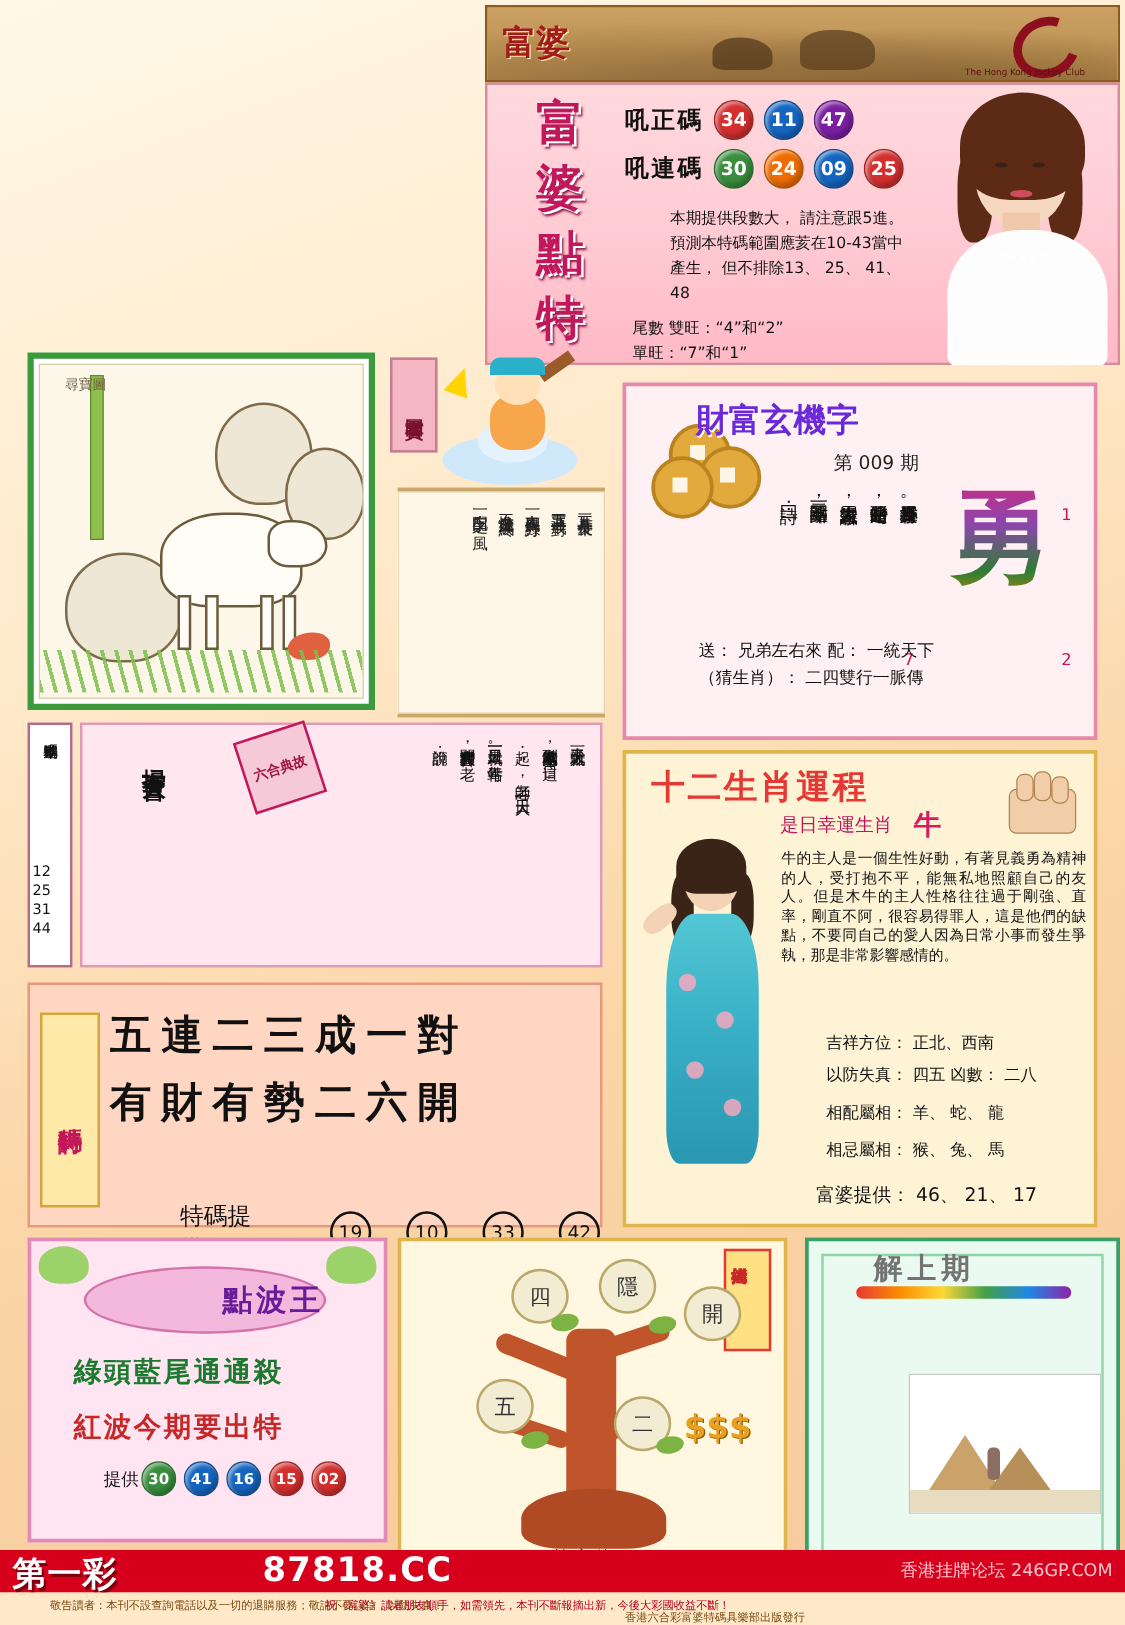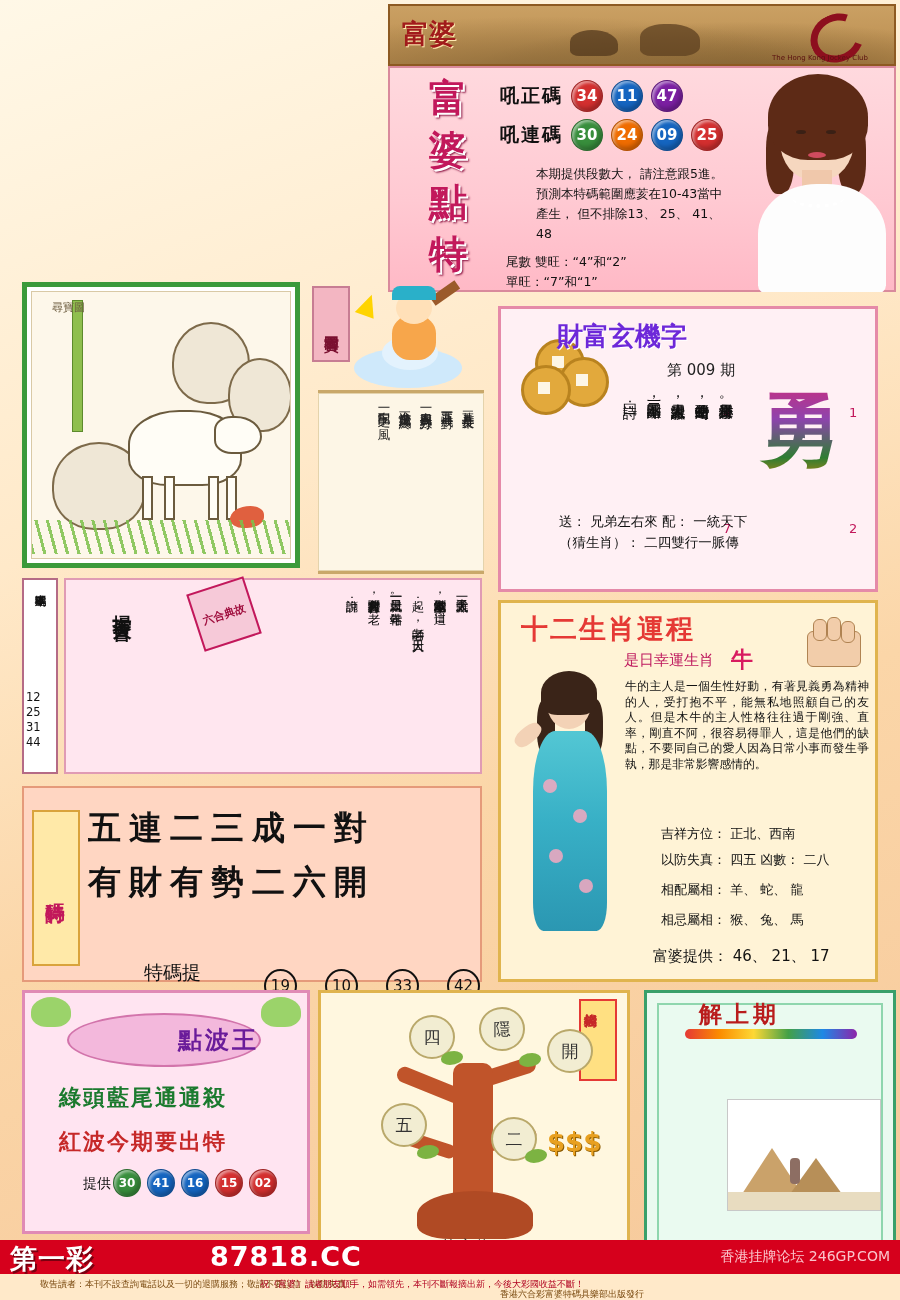--- a/index.html
+++ b/index.html
@@ -176,21 +176,21 @@
   #tree .fruit{position:absolute;width:42px;height:40px;border-radius:50%;background:#f2edd2;border:2px solid #b9a86a;
       display:flex;align-items:center;justify-content:center;font-size:17px;color:#333;}
   #tree .leaf{position:absolute;width:22px;height:14px;background:#7cb342;border-radius:60% 40% 60% 40%;}
   #tree .banner{position:absolute;right:10px;top:6px;width:34px;height:78px;background:#ffe082;border:2px solid #e53935;}
   #tree .banner span{display:block;text-align:center;font-size:13px;color:#c62828;font-weight:bold;line-height:18px;margin-top:3px;}
   #tree .coinlbl{position:absolute;left:226px;top:136px;font-size:26px;color:#e8a020;font-weight:bold;line-height:26px;text-shadow:1px 1px 0 #8a5a00;}
   #tree .cap{position:absolute;left:104px;bottom:2px;font-size:14px;color:#333;letter-spacing:3px;}
 
   
   #jsq{left:644px;top:990px;width:252px;height:272px;background:#eafaf0;border:3px solid #39a06a;box-sizing:border-box;}
-  #jsq .hd{position:absolute;left:52px;top:6px;font-size:23px;color:#b91c1c;font-weight:bold;letter-spacing:4px;}
+  #jsq .hd{position:absolute;left:52px;top:6px;font-size:23px;color:#737373;font-weight:bold;letter-spacing:4px;}
   #jsq .rainbow{position:absolute;left:38px;top:36px;width:172px;height:10px;
      background:linear-gradient(90deg,#e53935,#fb8c00,#fdd835,#43a047,#1e88e5,#8e24aa);border-radius:6px;}
   #jsq .pic{position:absolute;left:80px;top:106px;width:152px;height:110px;background:#fff;border:1px solid #c8c8c8;overflow:hidden;}
   #jsq .pic .hill{position:absolute;left:14px;bottom:16px;width:0;height:0;border-left:30px solid transparent;
      border-right:30px solid transparent;border-bottom:46px solid #caa26a;}
   #jsq .pic .hill2{position:absolute;left:62px;bottom:16px;width:0;height:0;border-left:26px solid transparent;
      border-right:26px solid transparent;border-bottom:36px solid #b78f58;}
   #jsq .pic .man{position:absolute;left:62px;bottom:26px;width:10px;height:26px;background:#8d6e63;border-radius:4px;}
   #jsq .pic .ground{position:absolute;left:0;bottom:0;width:100%;height:18px;background:#e8dcc0;}
   #jsq .frame{position:absolute;inset:10px;border:2px solid #8fd6ae;}

